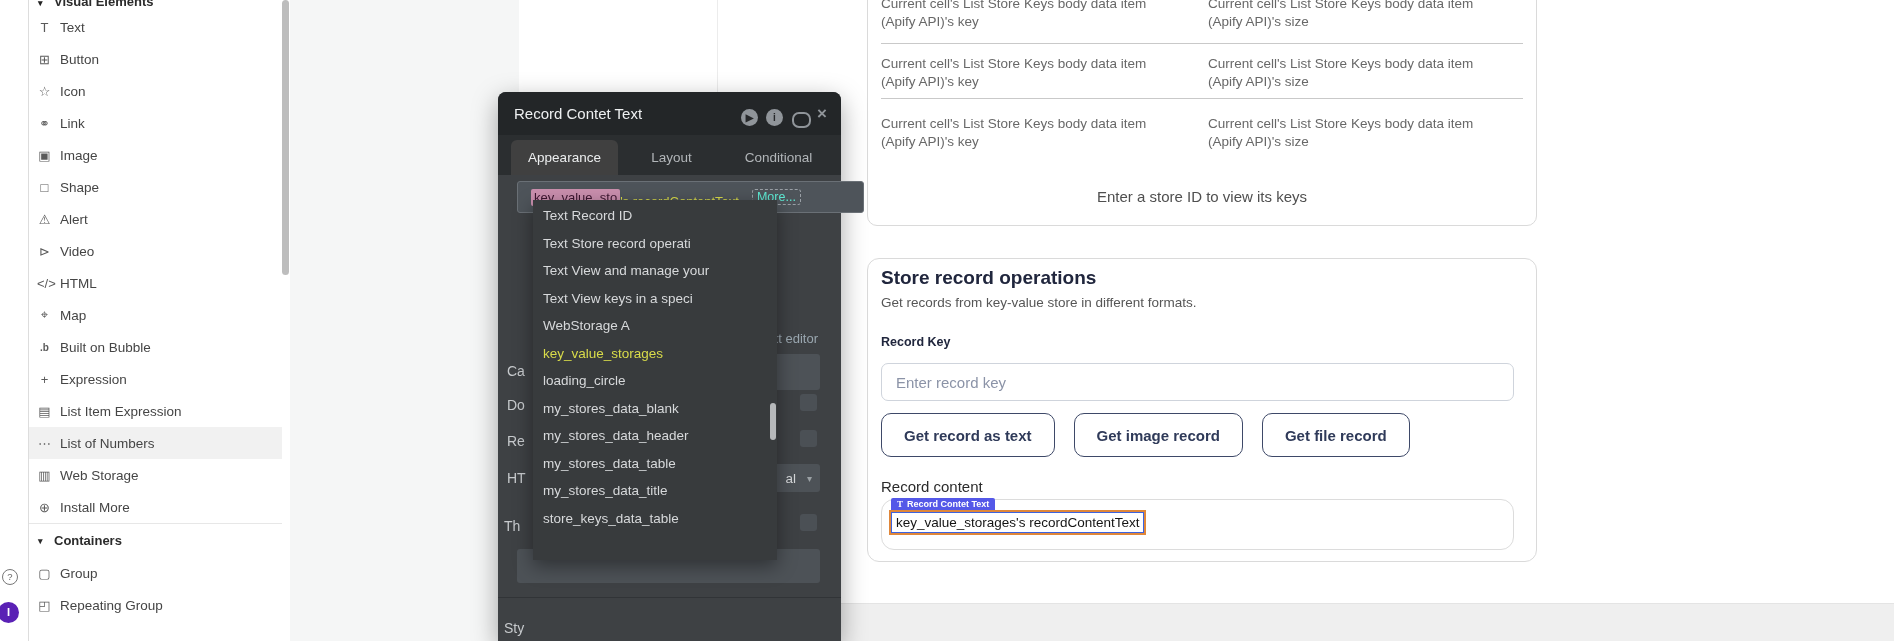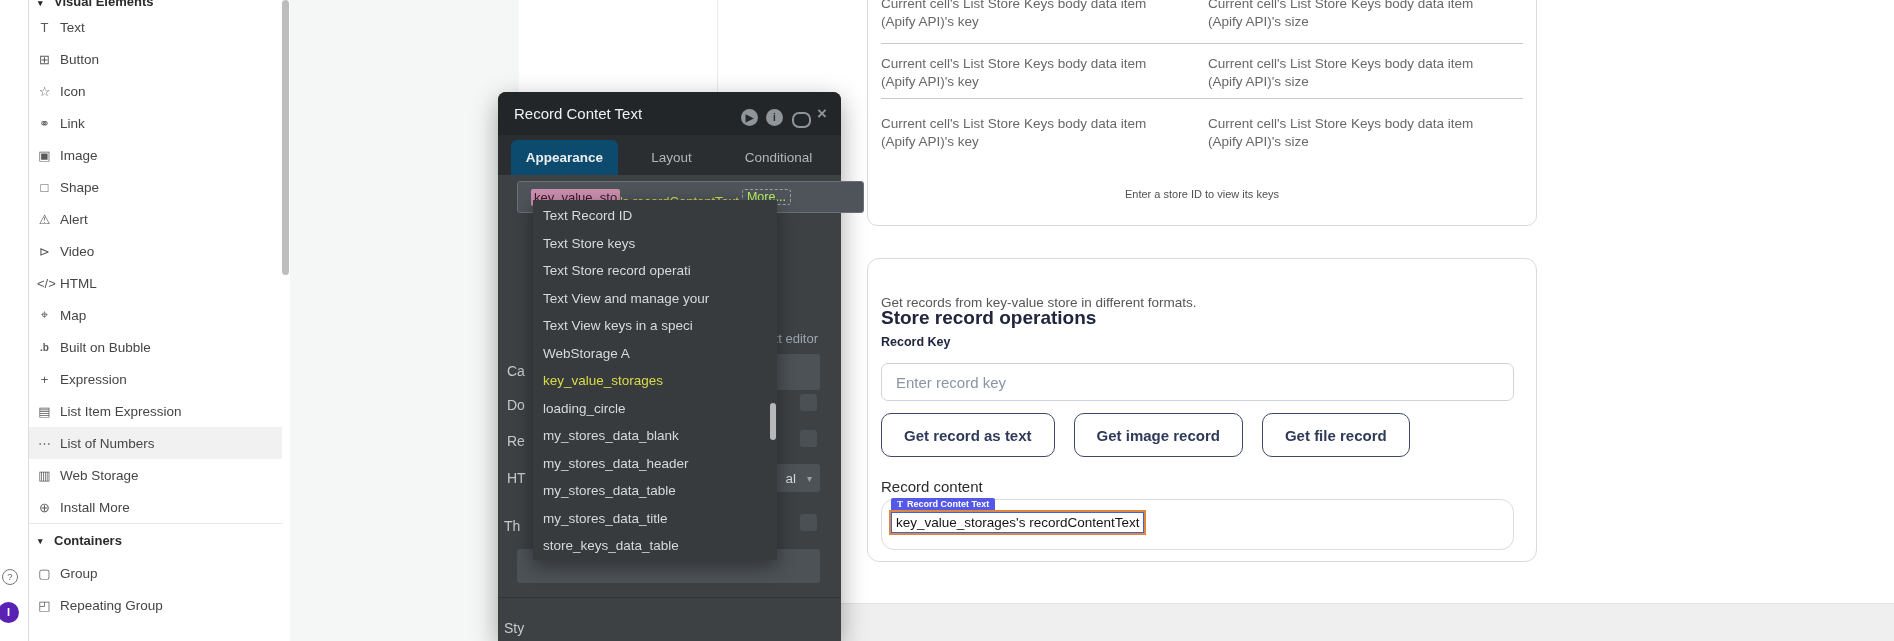--- a/index.html
+++ b/index.html
@@ -35,24 +35,24 @@
   .bottom-strip{position:absolute;left:519px;top:603px;width:1375px;height:38px;background:#efefef;border-top:1px solid #e4e4e4;}
 
   .card{position:absolute;background:#fff;border:1px solid #dadada;}
   .keys-card{left:867px;top:-14px;width:668px;height:238px;border-radius:10px;}
   .krow{position:absolute;left:13px;right:13px;height:36px;}
   .krow:nth-of-type(1){top:8px}.krow:nth-of-type(2){top:68px}.krow:nth-of-type(3){top:128px}
   .kcell{position:absolute;top:0;font-size:13.5px;line-height:18px;color:#686868;}
   .kleft{left:0;}.kright{left:327px;}
   .ksep{position:absolute;left:13px;right:13px;height:1px;background:#c9c9c9;}
   .ksep1{top:56px}.ksep2{top:111px}
-  .knote{position:absolute;left:0;right:0;top:201px;text-align:center;font-size:11px;color:#4f4f4f;}
+  .knote{position:absolute;left:0;right:0;top:201px;text-align:center;font-size:15px;color:#4f4f4f;}
 
   .ops-card{left:867px;top:258px;width:668px;height:302px;border-radius:12px;}
-  .ops-title{position:absolute;left:13px;top:8px;font-size:19px;font-weight:bold;color:#20263d;margin-top:40px;}
+  .ops-title{position:absolute;left:13px;top:8px;font-size:19px;font-weight:bold;color:#20263d;}
   .ops-sub{position:absolute;left:13px;top:36px;font-size:13.5px;color:#565656;}
   .rk-label{position:absolute;left:13px;top:76px;font-size:12.5px;font-weight:bold;color:#20263d;}
   .rk-input{position:absolute;left:13px;top:104px;width:633px;height:38px;border:1px solid #cfd4dc;border-radius:7px;
             box-sizing:border-box;font-size:15px;color:#8b93a7;padding:0 14px;font-family:"Liberation Sans",sans-serif;background:#fff;}
   .rk-input::placeholder{color:#8b93a7;}
   .btn-row{position:absolute;left:13px;top:154px;display:flex;gap:19px;}
   .obtn{height:44px;padding:0 22px;border:1.5px solid #3e4968;border-radius:10px;background:#fff;
         font-size:15px;font-weight:bold;color:var(--button-navy);font-family:"Liberation Sans",sans-serif;cursor:pointer;}
   .rc-label{position:absolute;left:13px;top:219px;font-size:15px;color:#2b2b2b;}
   .rc-box{position:absolute;left:13px;top:240px;width:633px;height:51px;border:1px solid #dcdcdc;border-radius:13px;box-sizing:border-box;}
@@ -68,27 +68,27 @@
          font-family:"Liberation Sans",sans-serif;}
   .ptitlebar{position:absolute;left:0;top:0;right:0;height:43px;background:#232628;border-radius:8px 8px 0 0;}
   .ptitle{position:absolute;left:16px;top:13px;font-size:15px;color:#eef0f1;}
   .pic{position:absolute;top:17px;width:17px;height:17px;}
   .circ{background:#90959a;border-radius:50%;color:#26282a;text-align:center;font-size:10px;line-height:17px;font-weight:bold;}
   .ic-play{left:243px;}.ic-info{left:268px;}
   .ic-comment{left:294px;top:20px;width:15px;height:12px;border:2px solid #90959a;border-radius:7px;}
   .ic-close{left:319px;top:13px;color:#90959a;font-size:17px;font-weight:bold;width:auto;height:auto;line-height:17px;}
   .ptabs{position:absolute;left:0;top:43px;right:0;height:40px;background:#2b2e30;display:flex;padding-left:13px;box-sizing:border-box;}
   .tab{width:107px;display:flex;align-items:center;justify-content:center;font-size:13.5px;color:#b2b6b9;cursor:pointer;margin-top:5px;}
-  .tab.active{background:#0c4a6e;border-radius:6px 6px 0 0;color:#eceeef;font-weight:bold;}
+  .tab.active{background:#404040;border-radius:6px 6px 0 0;color:#eceeef;}
   .pbody{position:absolute;left:0;top:83px;right:0;bottom:0;}
   .expr-box{position:absolute;left:19px;top:6px;width:347px;height:32px;background:#4e545a;border:1px solid #6a7076;
             border-radius:3px;box-sizing:border-box;display:flex;align-items:center;padding-left:13px;white-space:nowrap;overflow:hidden;}
   .tok{background:var(--token-pink);color:#3d1530;font-size:13px;padding:1px 3px;border-radius:2px;}
   .expr-rest{color:var(--expr-yellow);font-size:13px;margin-top:8px;}
-  .more-chip{margin-left:3px;border:1px dashed #9aa0a6;color:#bef264;font-size:12.5px;padding:0 4px;border-radius:3px;}
+  .more-chip{margin-left:13px;border:1px dashed #9aa0a6;color:#5eead4;font-size:12.5px;padding:0 4px;border-radius:3px;}
   .sliver{position:absolute;font-size:14px;color:#c7cacd;}
   .rich-link{position:absolute;right:23px;top:156px;font-size:13px;color:#9aa7b0;cursor:pointer;}
   .pinput{position:absolute;background:#4d5257;border-radius:3px;}
   .pcheck{position:absolute;width:17px;height:17px;background:#4b5055;border-radius:3px;cursor:pointer;}
   .pselect{position:absolute;background:#4d5257;border-radius:3px;cursor:pointer;}
   .pselect .chev{position:absolute;right:8px;top:50%;transform:translateY(-50%);color:#9aa0a4;font-size:10px;}
   .sel-val-clip{position:absolute;right:24px;top:50%;transform:translateY(-50%);font-size:13.5px;color:#d5d7d9;}
   .pdivider{position:absolute;left:0;right:0;height:1px;background:#313437;}
 
   
@@ -299,21 +299,20 @@
       <div class="expr-box">
         <span class="tok">key_value_sto</span>
           <span class="expr-rest">'s recordContentText</span>
           <span class="more-chip">More...</span>
       </div>
     </div>
   </div>
 
   <div class="dropdown">
     <div class="ditem">Text Record ID</div>
-      <div class="ditem">Text Store keys</div>
       <div class="ditem">Text Store record operati</div>
       <div class="ditem">Text View and manage your</div>
       <div class="ditem">Text View keys in a speci</div>
       <div class="ditem">WebStorage A</div>
       <div class="ditem accent">key_value_storages</div>
       <div class="ditem">loading_circle</div>
       <div class="ditem">my_stores_data_blank</div>
       <div class="ditem">my_stores_data_header</div>
       <div class="ditem">my_stores_data_table</div>
       <div class="ditem">my_stores_data_title</div>

